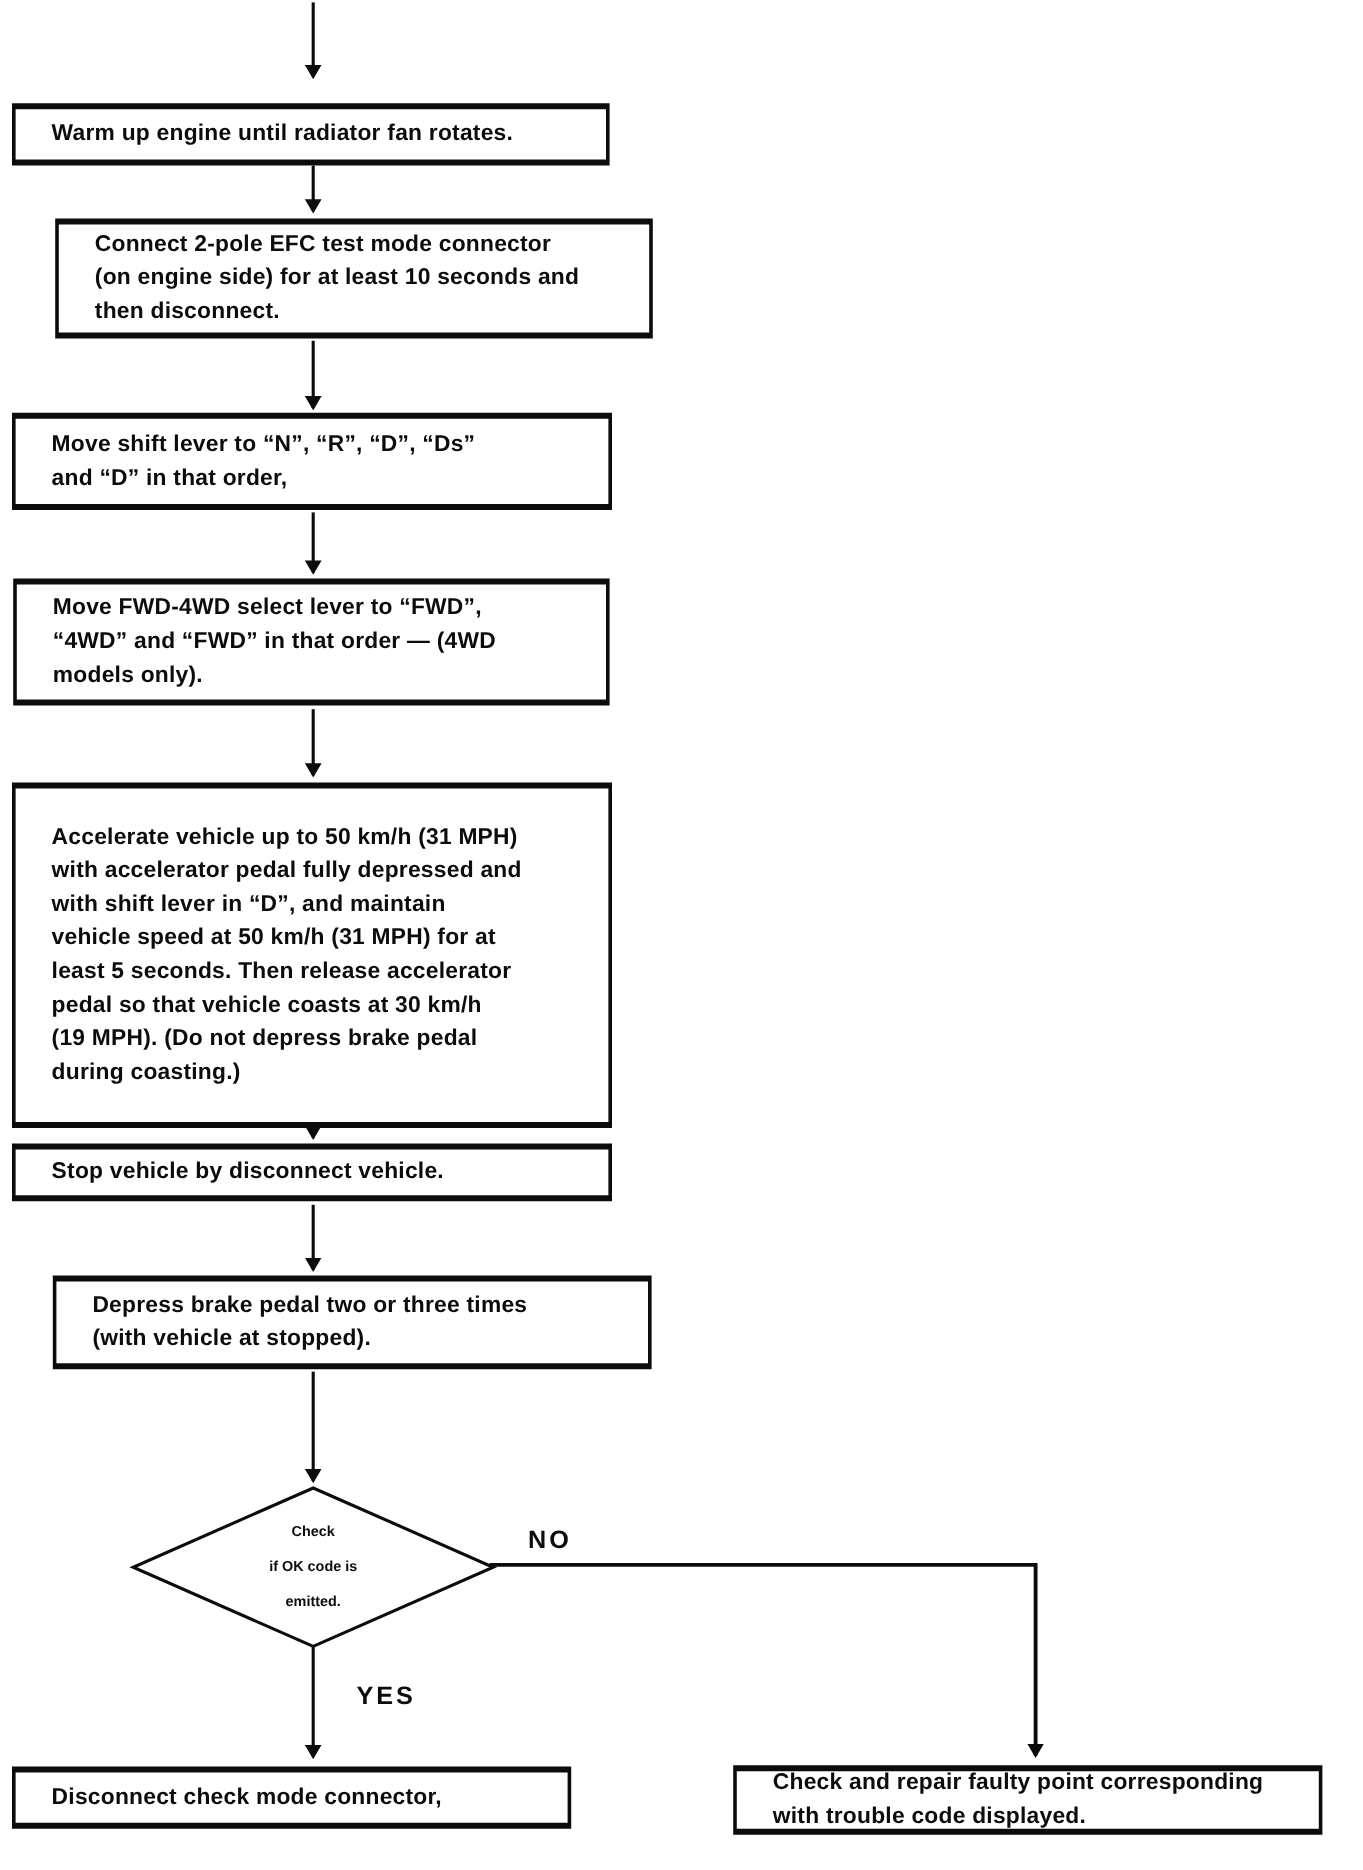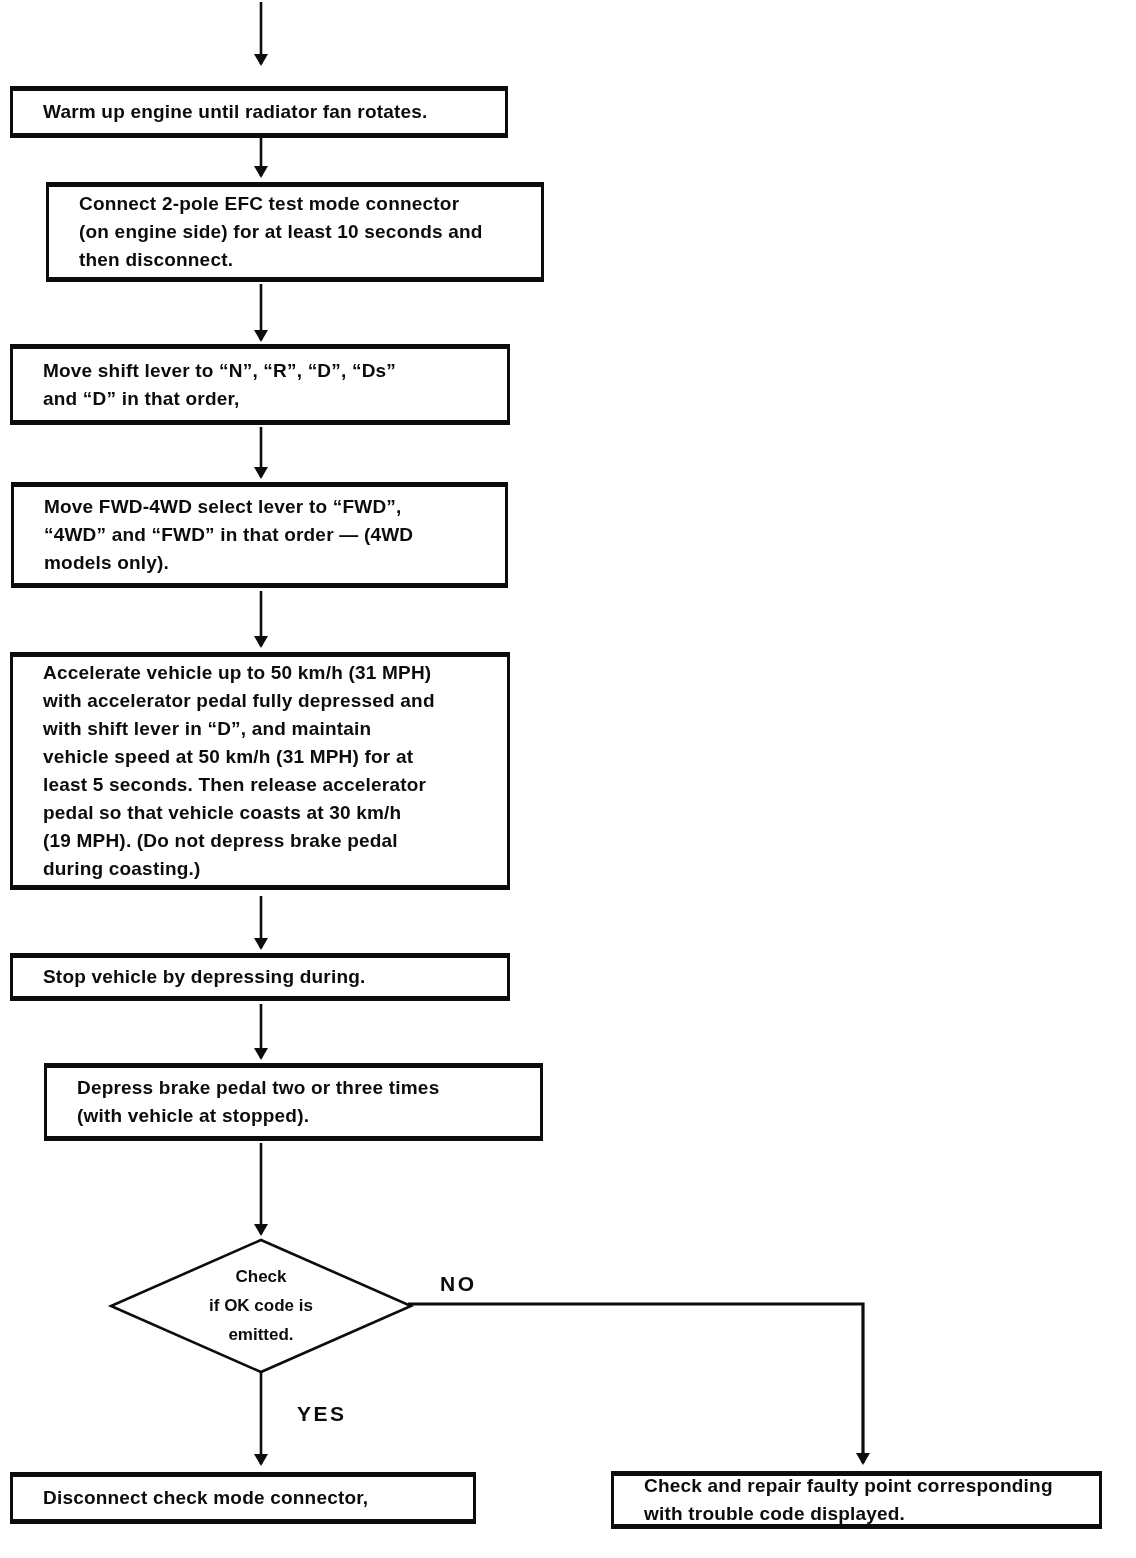--- a/index.html
+++ b/index.html
@@ -53,21 +53,21 @@
     font-size: 19px;
     line-height: 28px;
     font-weight: bold;
     white-space: pre-line;
     letter-spacing: 0.2px;
   }
   .diamond-text {
     position: absolute;
     z-index: 3;
     text-align: center;
-    font-size: 17px;
+    font-size: 12px;
     line-height: 29px;
     font-weight: bold;
     white-space: pre-line;
   }
   .lbl {
     position: absolute;
     z-index: 3;
     font-size: 21px;
     font-weight: bold;
     letter-spacing: 2.5px;
@@ -114,33 +114,33 @@
     <span class="txt">Move shift lever to “N”, “R”, “D”, “Ds”
 and “D” in that order,</span>
   </div>
 
   <div class="box" style="left:11px; top:482px; width:497px; height:106px;">
     <span class="txt">Move FWD-4WD select lever to “FWD”,
 “4WD” and “FWD” in that order — (4WD
 models only).</span>
   </div>
 
-  <div class="box" style="left:10px; top:652px; width:500px; height:238px;">
+  <div class="box" style="left:10px; top:652px; width:500px; height:288px;">
     <span class="txt">Accelerate vehicle up to 50 km/h (31 MPH)
 with accelerator pedal fully depressed and
 with shift lever in “D”, and maintain
 vehicle speed at 50 km/h (31 MPH) for at
 least 5 seconds. Then release accelerator
 pedal so that vehicle coasts at 30 km/h
 (19 MPH). (Do not depress brake pedal
 during coasting.)</span>
   </div>
 
   <div class="box" style="left:10px; top:953px; width:500px; height:48px;">
-    <span class="txt">Stop vehicle by depressing during.</span>
+    <span class="txt">Stop vehicle by disconnect vehicle.</span>
   </div>
 
   <div class="box" style="left:11px; top:1063px; width:499px; height:78px;margin-left:33px;">
     <span class="txt">Depress brake pedal two or three times
 (with vehicle at stopped).</span>
   </div>
 
   <div class="diamond-text" style="left:131px; top:1262px; width:260px;">Check
 if OK code is
 emitted.</div>

